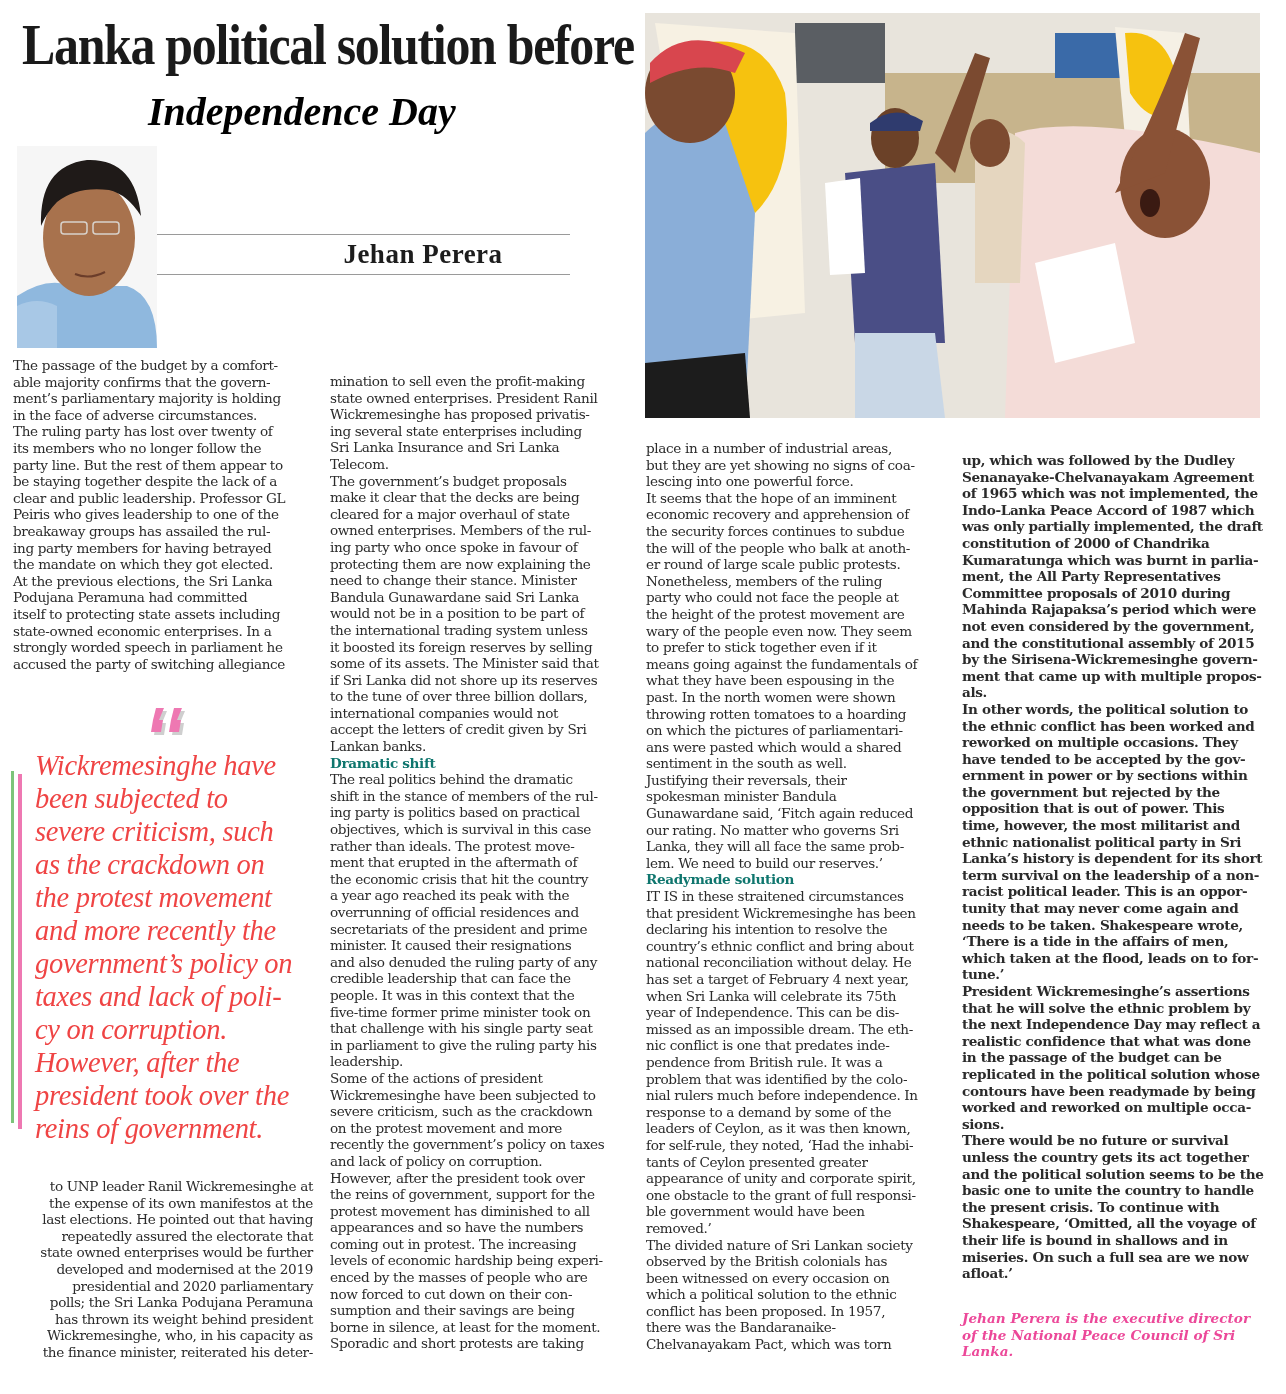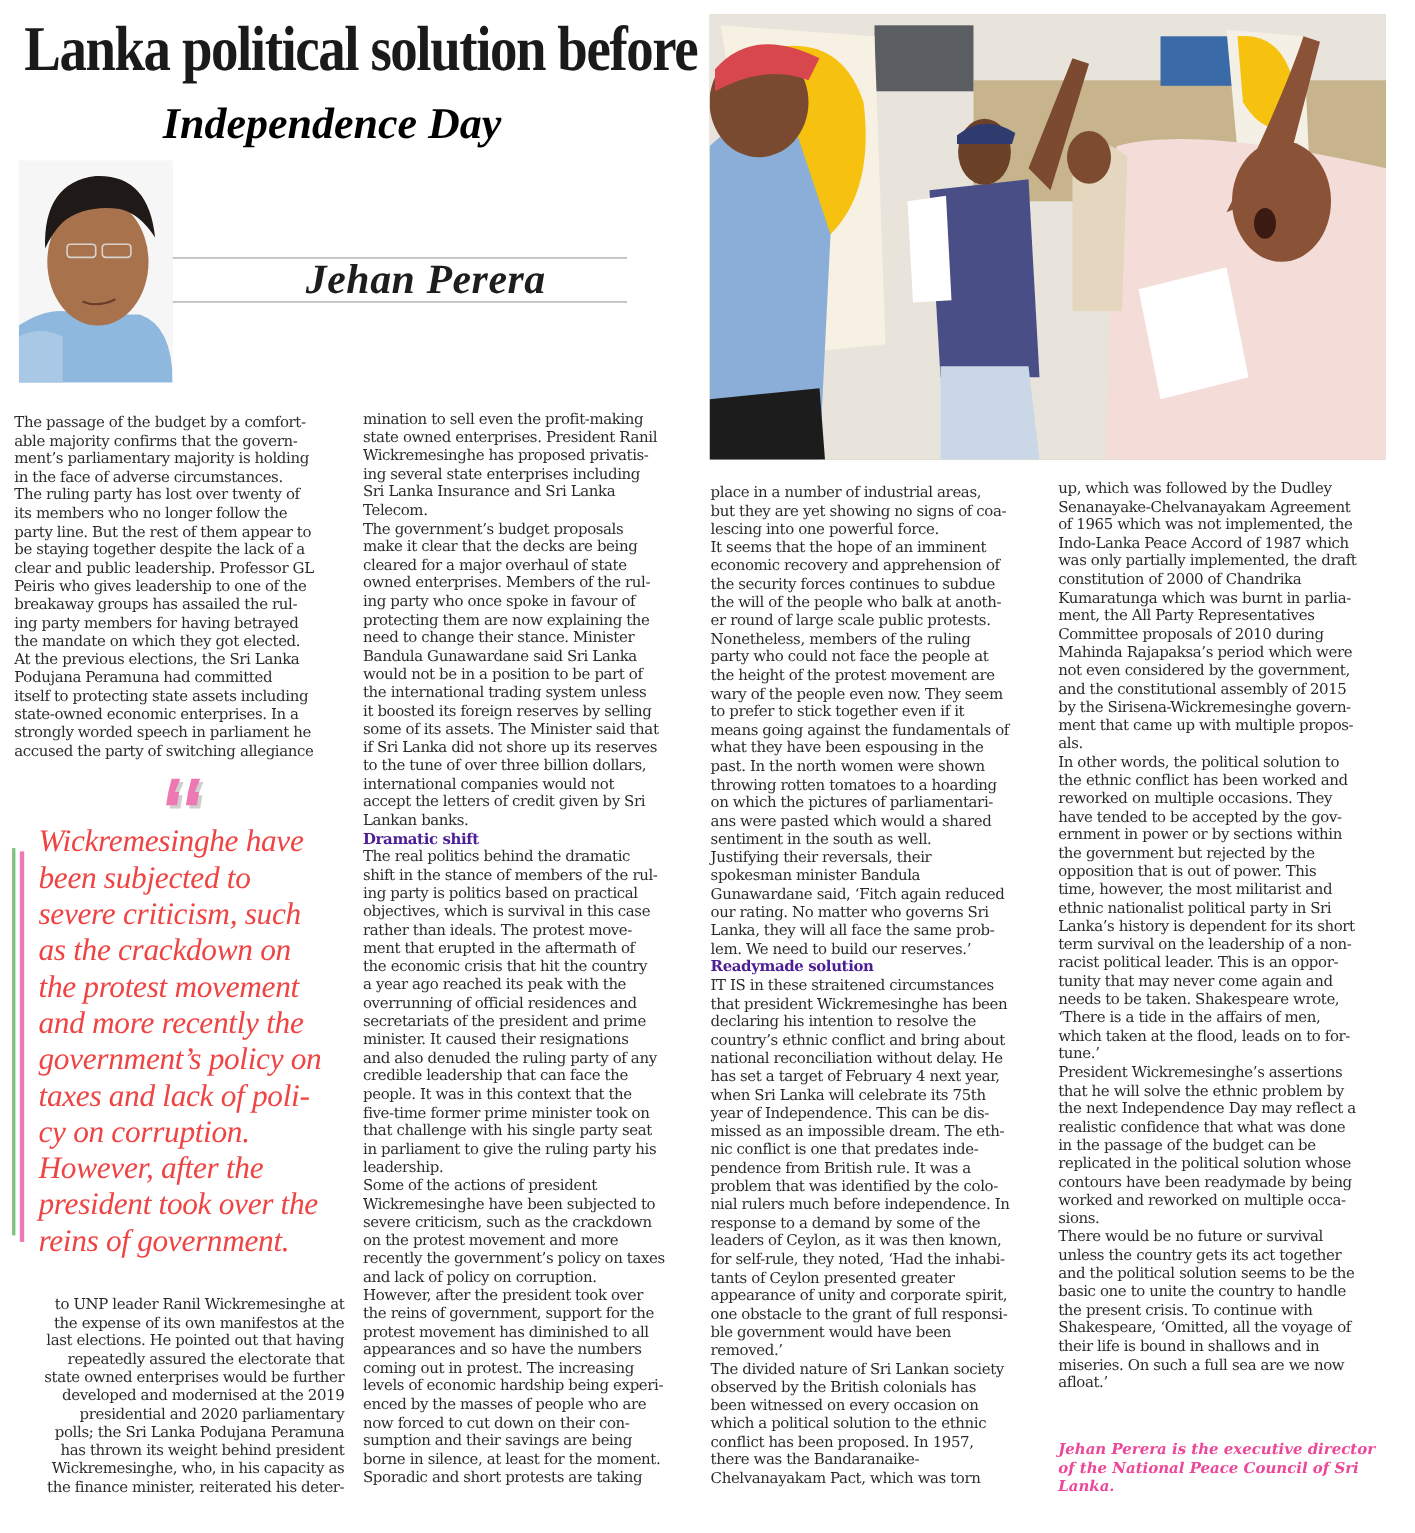--- a/index.html
+++ b/index.html
@@ -19,40 +19,40 @@
     font-size: 40px; line-height: 44px; color: #000000; white-space: nowrap;
   }
   .author-photo {
     position: absolute; left: 17px; top: 146px; width: 140px; height: 202px;
     background: #f4f4f4; overflow: hidden;
   }
   .byline-rule { position: absolute; left: 157px; width: 413px; height: 1px; background: #9a9a9a; }
   .byline-rule.top { top: 234px; }
   .byline-rule.bottom { top: 274px; }
   .byline {
-    position: absolute; left: 278px; top: 236px; width: 290px; text-align: left;
-    font-family: "Liberation Serif", serif; font-weight: bold; font-style: italic;
-    font-size: 38px; line-height: 36px; color: #1d1d1d; letter-spacing: 0.5px;
+    position: absolute; left: 278px; top: 236px; width: 290px; text-align: center;
+    font-family: "Liberation Serif", serif; font-weight: bold; 
+    font-size: 27px; line-height: 36px; color: #1d1d1d; letter-spacing: 0.5px;
   }
   .photo {
     position: absolute; left: 645px; top: 13px; width: 615px; height: 405px; overflow: hidden;
     background: #d9d2c6;
   }
 
   .col {
     position: absolute; font-size: 13.6px; line-height: 16.6px; color: #2b2b2b;
     font-family: "DejaVu Serif", serif; letter-spacing: -0.35px;
   }
   .col p { white-space: pre-line; }
-  .col .subhead-text { font-weight: bold; color: #4c1d95; }
-  .col1a { left: 13px; top: 376px; width: 300px; }
+  .col .subhead-text { font-weight: bold; color: #0f766e; }
+  .col1a { left: 13px; top: 357px; width: 300px; }
   .col1b { left: 13px; top: 1178px; width: 300px; text-align: right; }
   .col2 { left: 330px; top: 373px; width: 305px; }
   .col3 { left: 646px; top: 428px; width: 305px; margin-top: 12px; }
-  .col4 { left: 962px; top: 436px; width: 305px; }
+  .col4 { left: 962px; top: 452px; width: 305px; font-weight: bold; }
 
   .pull-quote-mark {
     position: absolute; left: 146px; top: 700px; width: 50px; height: 40px;
   }
   .pull-bar-green { position: absolute; left: 11px; top: 771px; width: 3px; height: 352px; background: #7cc47a; }
   .pull-bar-pink { position: absolute; left: 18px; top: 774px; width: 4px; height: 355px; background: #ee78b2; }
   .pull-quote {
     position: absolute; left: 35px; top: 749px; width: 280px;
     font-family: "Liberation Serif", serif; font-style: italic;
     font-size: 28.5px; line-height: 33px; color: #ef4444; letter-spacing: -0.3px;

